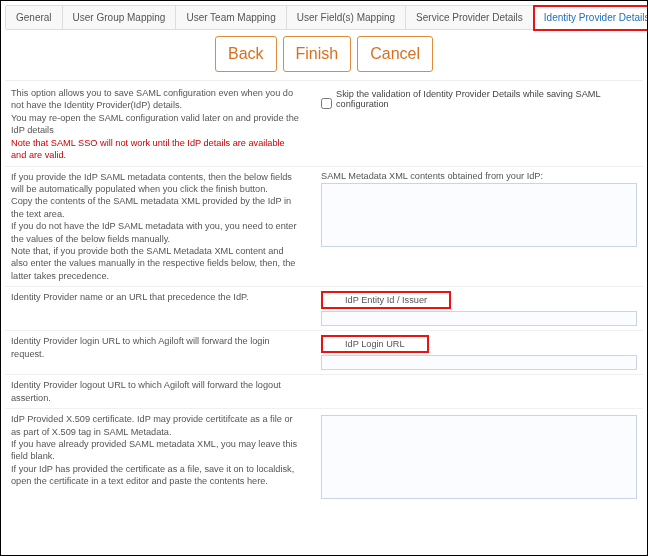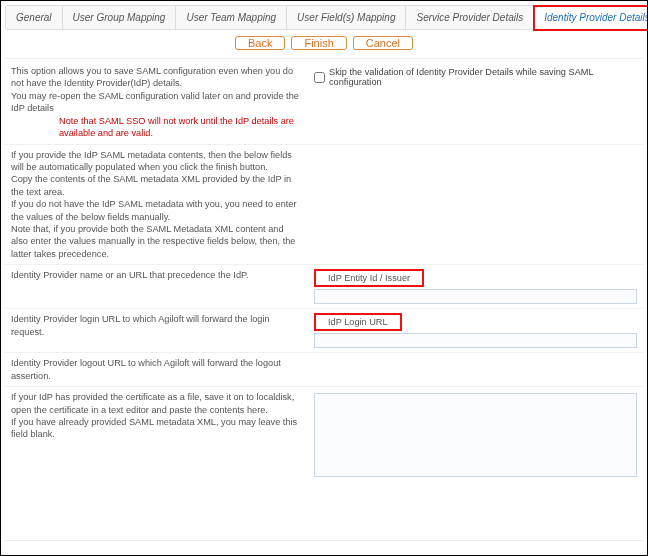--- a/index.html
+++ b/index.html
@@ -17,21 +17,20 @@
     position: relative;
     overflow: hidden;
     padding: 4px;
   }
   .tabs {
     display: flex;
     border: 1px solid #ddd;
     border-radius: 2px;
     background: #f9a8d4;
     font-size: 10px;
-    font-style: italic;
   }
   .tab {
     padding: 6px 10px;
     border-right: 1px solid #ddd;
     background: #f8f8f8;
     color: #555;
     cursor: pointer;
     white-space: nowrap;
   }
   .tab:last-child { border-right: none; }
@@ -50,31 +49,31 @@
   .btnrow {
     display: flex;
     justify-content: center;
     gap: 6px;
     padding: 6px 0 6px 0;
   }
   .btn {
     border: 1px solid #e18a3a;
     background: #fff;
     color: #d97020;
-    padding: 0 12px;
+    padding: 8px 12px;
     border-radius: 3px;
-    font-size: 11px;
+    font-size: 16px;
     cursor: pointer;
   }
   .hr { height: 1px; background: #eee; margin: 2px 0; }
-  .section { display: flex; padding: 4px 6px; gap: 13px; border-bottom: 1px solid #f0f0f0;}
+  .section { display: flex; padding: 4px 6px; gap: 20px; border-bottom: 1px solid #f0f0f0;}
   .section .left { flex: 0 0 290px; font-size: 9.2px; line-height: 1.35; color: #555;}
   .section .right { flex: 1; font-size: 9.2px; }
-  .warn { color: #c00; margin-left: 48px; }
-  .skip-wrap { display:flex; align-items:center; gap:4px; padding-top:2px; }
+  .warn { color: #c00; }
+  .skip-wrap { display:flex; align-items:flex-end; gap:4px; padding-top:2px; }
   .skip-wrap input { margin: 0; width:11px; height:11px;}
   .field-label { color:#555; font-size:9.2px; }
   .txtbox {
     display:block;
     width: 100%;
     border: 1px solid #c9d4e4;
     background: #fbfcff;
     height: 15px;
     margin-top: 2px;
   }
@@ -82,21 +81,21 @@
     display:block;
     width: 100%;
     border: 1px solid #c9d4e4;
     background: #fbfcff;
     resize: none;
     margin-top: 2px;
   }
   .placeholder-box {
     display: inline-block;
     border: 2px solid #e11;
-    padding: 2px 12px;
+    padding: 2px 22px;
     color: #555;
     font-size: 9.2px;
     background: #fff;
   }
   .bottom-space { height: 60px; border-bottom:1px solid #eee;}
 </style>
 </head>
 <body>
 
 <div class="frame">
@@ -132,20 +131,24 @@
     </div>
   </div>
 
   <div class="section">
     <div class="left">
       <div>If you provide the IdP SAML metadata contents, then the below fields will be automatically populated when you click the finish button.</div>
       <div>Copy the contents of the SAML metadata XML provided by the IdP in the text area.</div>
       <div>If you do not have the IdP SAML metadata with you, you need to enter the values of the below fields manually.</div>
       <div>Note that, if you provide both the SAML Metadata XML content and also enter the values manually in the respective fields below, then, the latter takes precedence.</div>
     </div>
+    <div class="right">
+      <div class="field-label">SAML Metadata XML contents obtained from your IdP:</div>
+      <textarea class="txtarea" style="height: 64px;"></textarea>
+    </div>
   </div>
 
   <div class="section">
     <div class="left">Identity Provider name or an URL that precedence the IdP.</div>
     <div class="right">
       <span class="placeholder-box">IdP Entity Id / Issuer</span>
       <input class="txtbox" type="text" style="">
     </div>
   </div>
 
@@ -156,22 +159,23 @@
       <input class="txtbox" type="text" style="">
     </div>
   </div>
 
   <div class="section">
     <div class="left">Identity Provider logout URL to which Agiloft will forward the logout assertion.</div>
   </div>
 
   <div class="section" style="border-bottom:none">
     <div class="left">
+      <div>IdP Provided X.509 certificate. IdP may provide certitifcate as a file or as part of X.509 tag in SAML Metadata.</div>
+      <div>If you have already provided SAML metadata XML, you may leave this field blank.</div>
       <div>If your IdP has provided the certificate as a file, save it on to localdisk, open the certificate in a text editor and paste the contents here.</div>
-      <div>If you have already provided SAML metadata XML, you may leave this field blank.</div>
     </div>
     <div class="right">
       <textarea class="txtarea" style="height: 84px;"></textarea>
     </div>
   </div>
 
   <div class="bottom-space"></div>
 
 </div>
 

